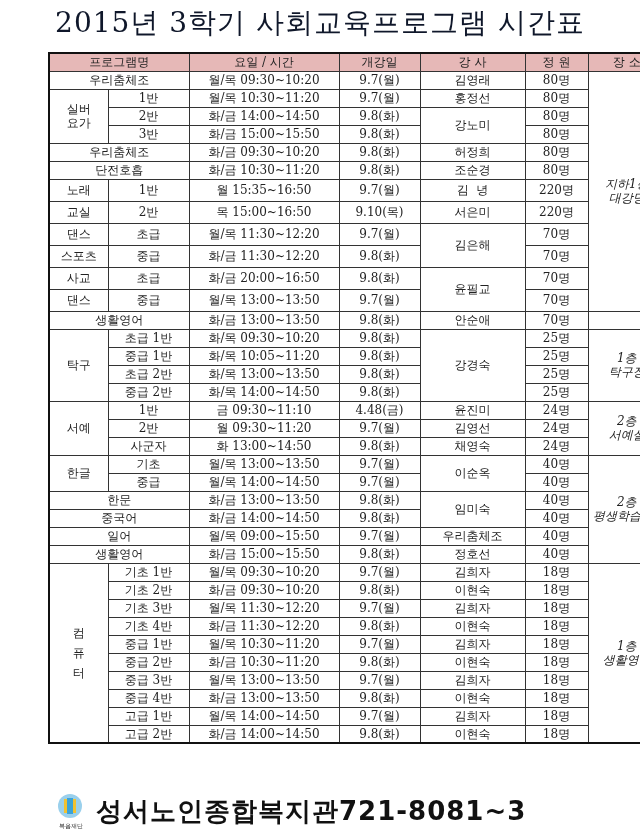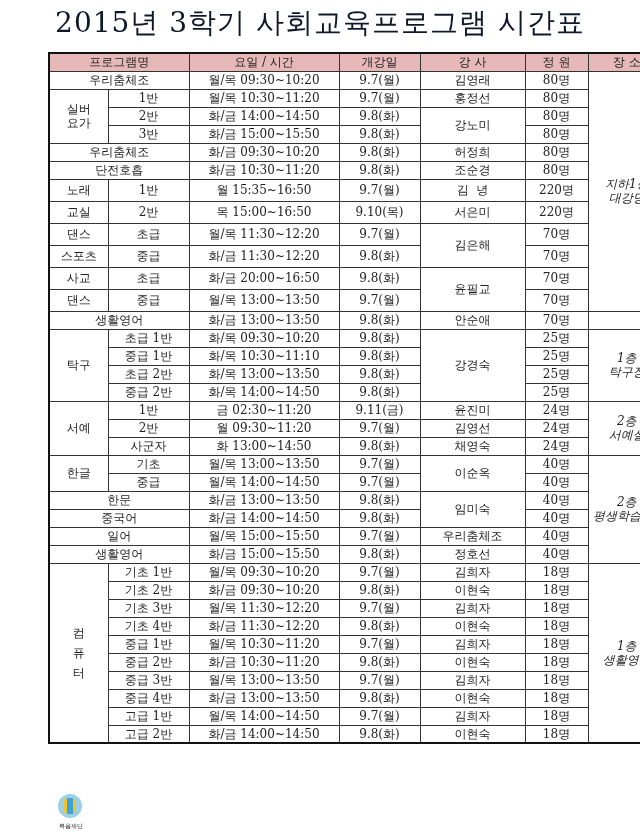--- a/index.html
+++ b/index.html
@@ -168,42 +168,42 @@
     <td>9.8(화)</td>
     <td rowspan="4">강경숙</td>
     <td>25명</td>
     <td rowspan="4" class="loc">
       <span>1층</span><br>
       <span>탁구장</span>
     </td>
   </tr>
   <tr>
     <td>중급 1반</td>
-    <td>화/목 10:30~11:10</td>
+    <td>화/목 10:05~11:20</td>
     <td>9.8(화)</td>
     <td>25명</td>
   </tr>
   <tr>
     <td>초급 2반</td>
     <td>화/목 13:00~13:50</td>
     <td>9.8(화)</td>
     <td>25명</td>
   </tr>
   <tr>
     <td>중급 2반</td>
     <td>화/목 14:00~14:50</td>
     <td>9.8(화)</td>
     <td>25명</td>
   </tr>
 
   <tr>
     <td rowspan="3">서예</td>
     <td>1반</td>
-    <td>금 02:30~11:20</td>
-    <td>9.11(금)</td>
+    <td>금 09:30~11:10</td>
+    <td>4.48(금)</td>
     <td>윤진미</td>
     <td>24명</td>
     <td rowspan="3" class="loc">
       <span>2층</span><br>
       <span>서예실</span>
     </td>
   </tr>
   <tr>
     <td>2반</td>
     <td>월 09:30~11:20</td>
@@ -248,21 +248,21 @@
 
   <tr>
     <td colspan="2">중국어</td>
     <td>화/금 14:00~14:50</td>
     <td>9.8(화)</td>
     <td>40명</td>
   </tr>
 
   <tr>
     <td colspan="2">일어</td>
-    <td>월/목 15:00~15:50</td>
+    <td>월/목 09:00~15:50</td>
     <td>9.7(월)</td>
     <td>우리춤체조</td>
     <td>40명</td>
   </tr>
 
   <tr>
     <td colspan="2">생활영어</td>
     <td>화/금 15:00~15:50</td>
     <td>9.8(화)</td>
     <td>정호선</td>
@@ -351,13 +351,14 @@
 </tbody>
   </table>
 
 <div class="footer">
   <div class="logo">
     <div class="logo-circle"></div>
     <div class="logo-cross"></div>
     <div class="logo-cross2"></div>
     <div class="logo-text">복음재단</div>
   </div>
+  <div class="phone">성서노인종합복지관721-8081~3</div>
 </div>
 
 </body></html>

